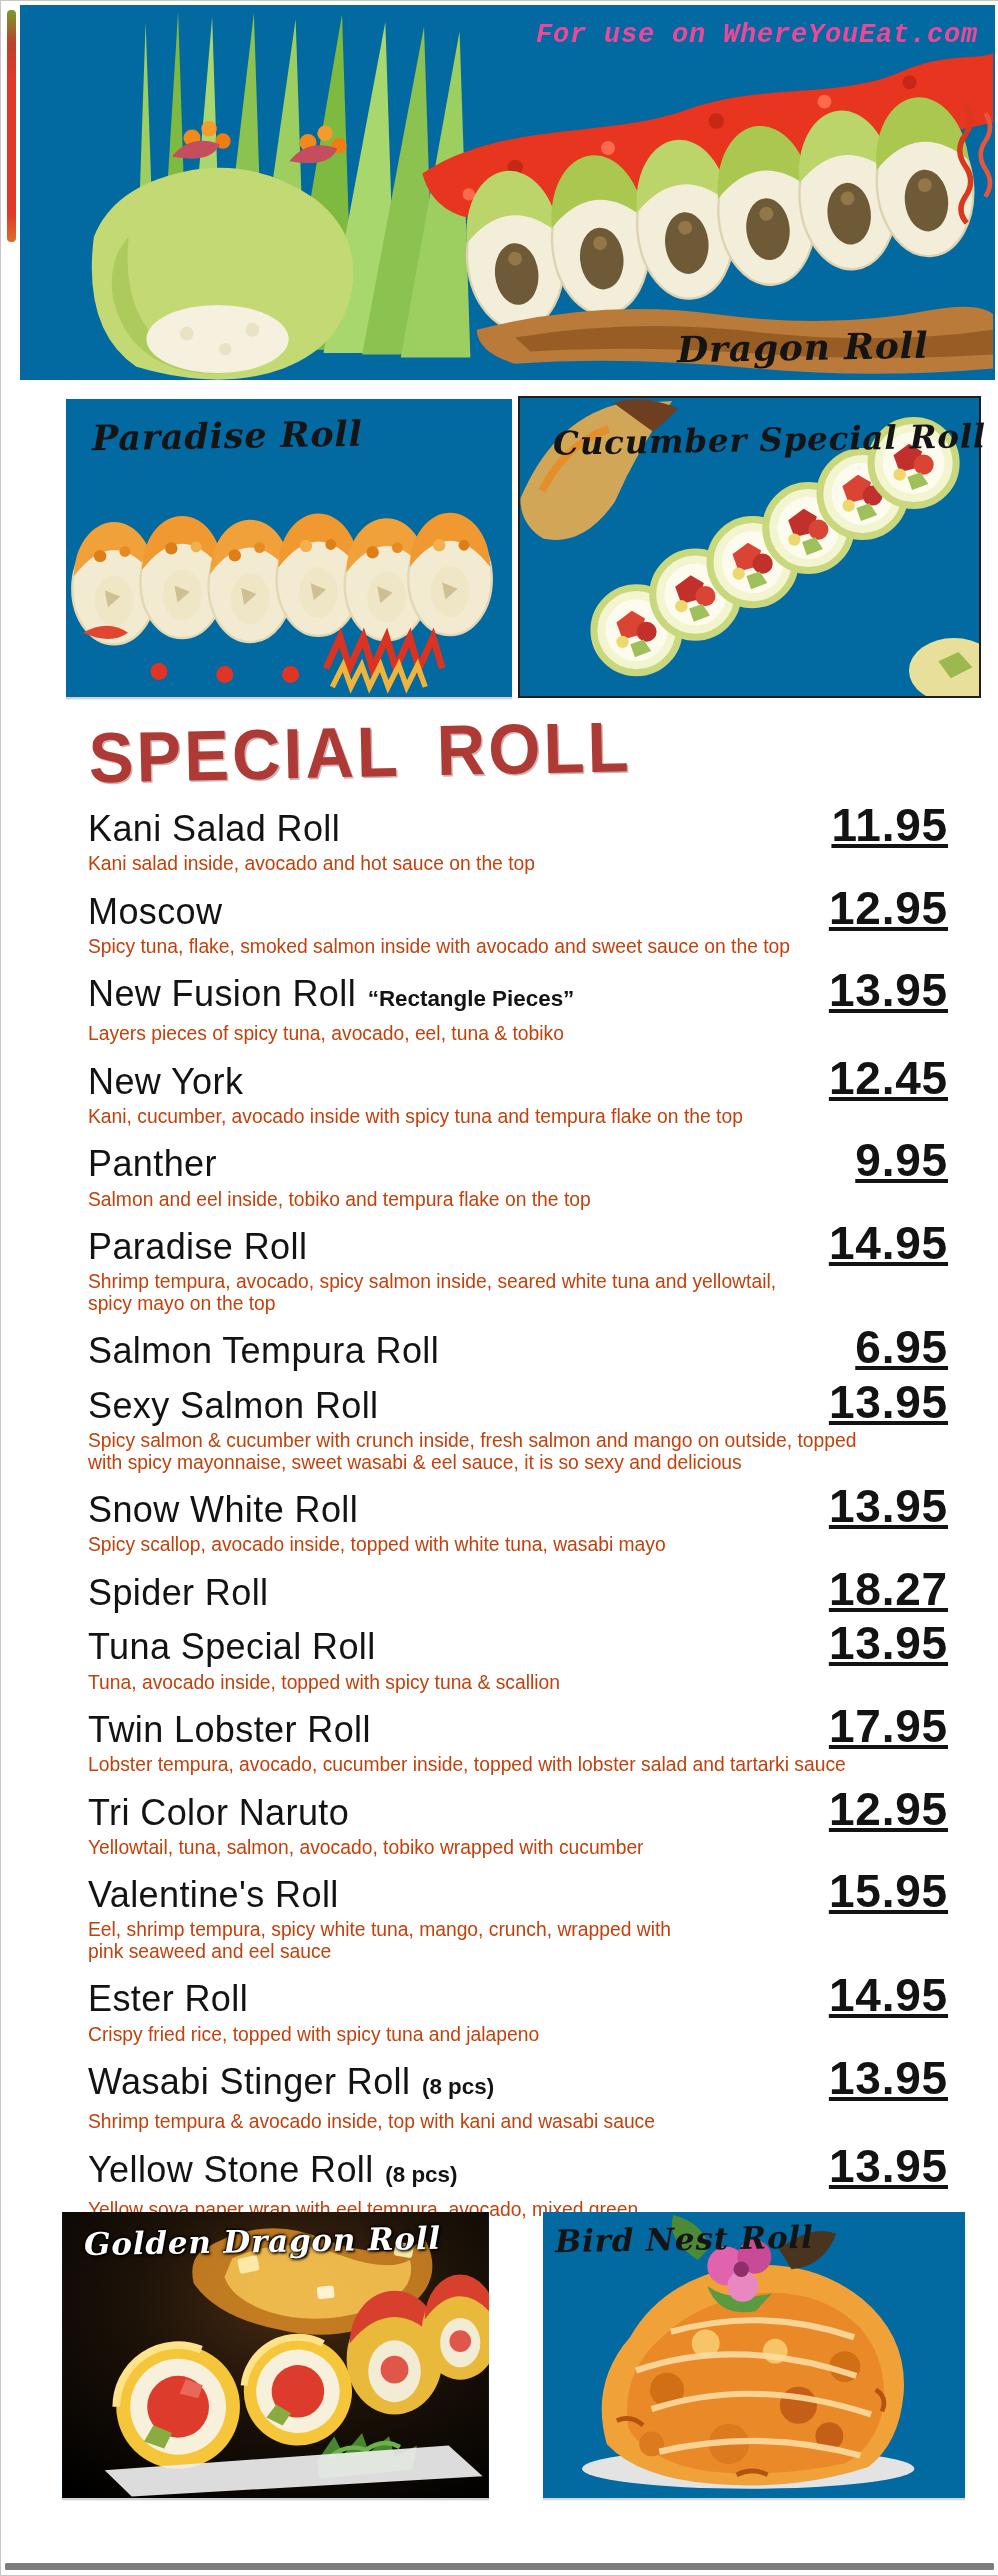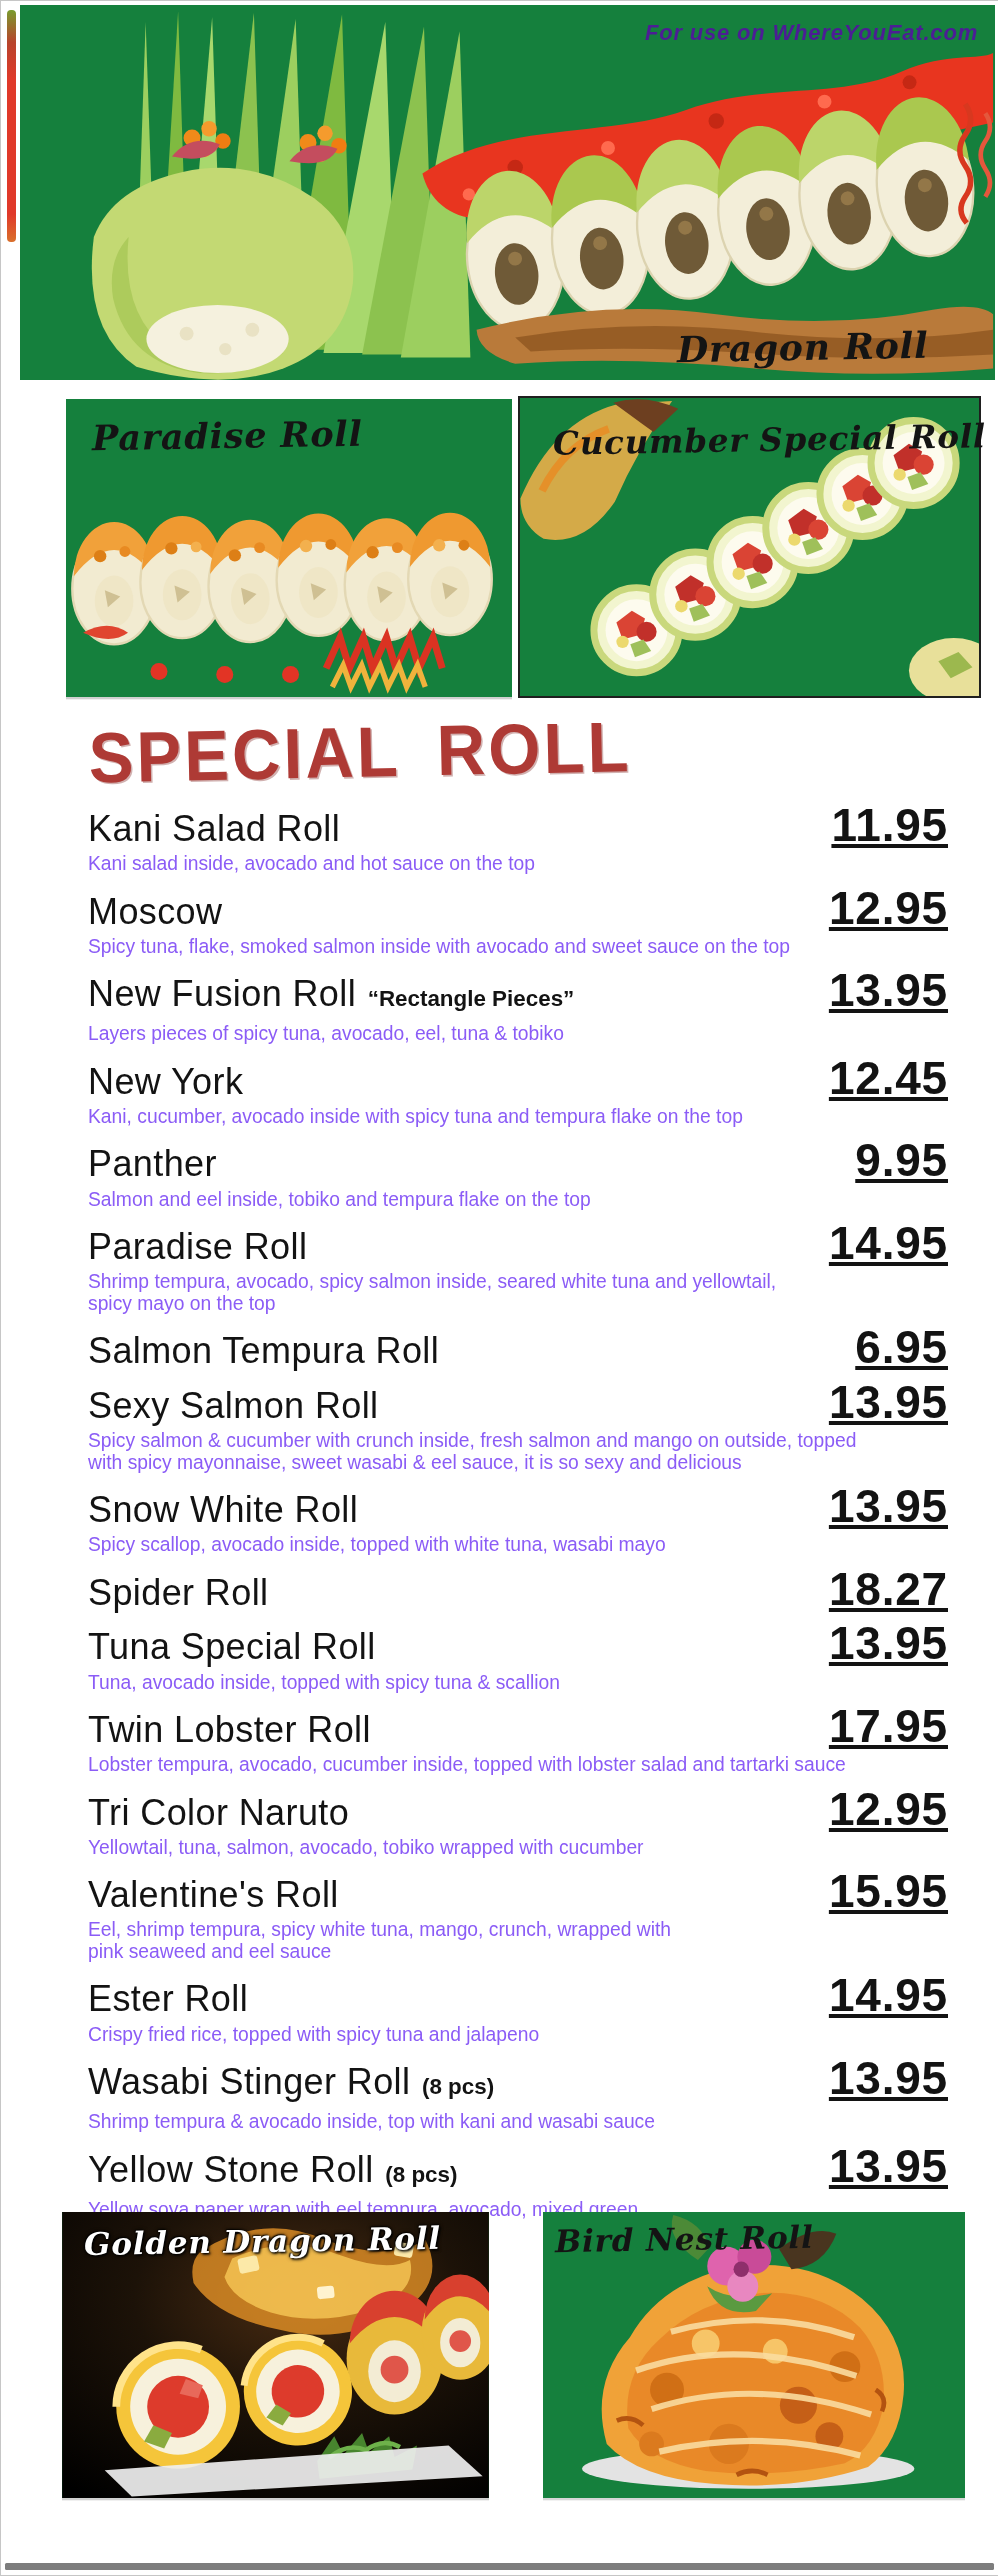--- a/index.html
+++ b/index.html
@@ -5,56 +5,56 @@
   html,body{margin:0;padding:0;background:#ffffff;}
   .page{
     position:relative;width:999px;height:2576px;background:#ffffff;
     border:1.5px solid #c6c6c6;box-sizing:border-box;overflow:hidden;
     font-family:"Liberation Sans","DejaVu Sans",sans-serif;color:#131313;
   }
   .bottom-bar{position:absolute;left:3.9px;right:3.9px;bottom:5.4px;height:7px;background:#7d7d7d;border-radius:1.5px;}
   .red-strip{position:absolute;left:6.2px;top:9.3px;width:8.5px;height:232px;border-radius:3.9px;
     background:linear-gradient(#7a9c2e 0%,#b8442c 14%,#e0392a 30%,#e0392a 88%,#d9702c 100%);}
   
-  .photo{position:absolute;background:#15803d;}
+  .photo{position:absolute;background:#0369a1;}
   .photo svg{display:block;width:100%;height:100%;}
   .photo-dragon{left:19.3px;top:3.9px;width:975px;height:375px;}
   .photo-paradise{left:65px;top:398px;width:446px;height:298px;box-shadow:0 2.3px 0 rgba(120,120,120,.35);}
   .photo-cucumber{left:517px;top:395px;width:463px;height:302px;border:2.3px solid #1f1f1f;box-sizing:border-box;}
   .photo-golden{left:61px;top:2211px;width:427px;height:286px;box-shadow:0 2.3px 0 rgba(120,120,120,.35);}
   .photo-bird{left:542px;top:2211px;width:422px;height:286px;box-shadow:0 2.3px 0 rgba(120,120,120,.3);text-align:right;}
   .script-label{
     position:absolute;font-family:"DejaVu Serif","Liberation Serif",serif;
     font-style:italic;font-weight:bold;color:#141414;white-space:nowrap;letter-spacing:0.8px;
   }
   .label-dragon{right:67px;bottom:12.4px;font-size:36px;transform:rotate(-1deg);}
   .label-paradise{left:26px;top:15.5px;font-size:35px;transform:rotate(-1deg);}
   .label-cucumber{left:32.5px;top:21.7px;font-size:32.5px;transform:rotate(-1deg);}
   .label-golden{left:21.7px;top:10.8px;font-size:31px;color:#ffffff;
     text-shadow:1.5px 1.5px 2.3px #000,-0.8px -0.8px 1.5px #000,0 0 4.6px rgba(0,0,0,.8);transform:rotate(-1deg);}
   .label-bird{left:12.4px;top:9.3px;font-size:31px;transform:rotate(-1deg);}
   .watermark{
     position:absolute;top:18.6px;right:20px;z-index:5;
-    font-family:Liberation Sans, sans-serif;font-style:italic;font-weight:bold;
-    font-size:22px;color:#4c1d95;letter-spacing:0.8px;
+    font-family:Liberation Mono, monospace;font-style:italic;font-weight:bold;
+    font-size:27px;color:#ec4899;letter-spacing:0.8px;
   }
   
   .section-title{
     position:absolute;left:87px;top:721px;margin:0;
     font-size:67px;font-weight:800;letter-spacing:3.1px;word-spacing:15.5px;line-height:67px;
     transform:rotate(-1.2deg) scaleY(1.06);transform-origin:left top;
     text-shadow:1.5px 1.5px 0 rgba(122,32,28,.35);
   }
   .menu{position:absolute;left:87px;top:806px;width:860px;}
   .item{margin:0 0 14.7px 0;}
   .item-head{display:flex;align-items:baseline;line-height:37px;}
   .item-name{font-size:36px;font-weight:normal;letter-spacing:0.4px;white-space:nowrap;}
   .item-note{font-size:22.4px;font-weight:bold;margin-left:11.6px;white-space:nowrap;}
   .item-price{margin-left:auto;font-size:46px;font-weight:bold;letter-spacing:0.8px;text-decoration:underline;}
-  .item-desc{margin:6.2px 0 0 0;font-size:19.3px;line-height:21.7px;color:#8b5cf6;white-space:pre-line;}
+  .item-desc{margin:6.2px 0 0 0;font-size:19.3px;line-height:21.7px;color:#c2410c;white-space:pre-line;}
 </style>
 </head>
 <body>
 
 <div class="page">
 
   <div class="red-strip"></div>
 
   <figure class="photo photo-dragon" style="margin:0">
     <svg viewBox="0 0 1260 485" aria-hidden="true">

